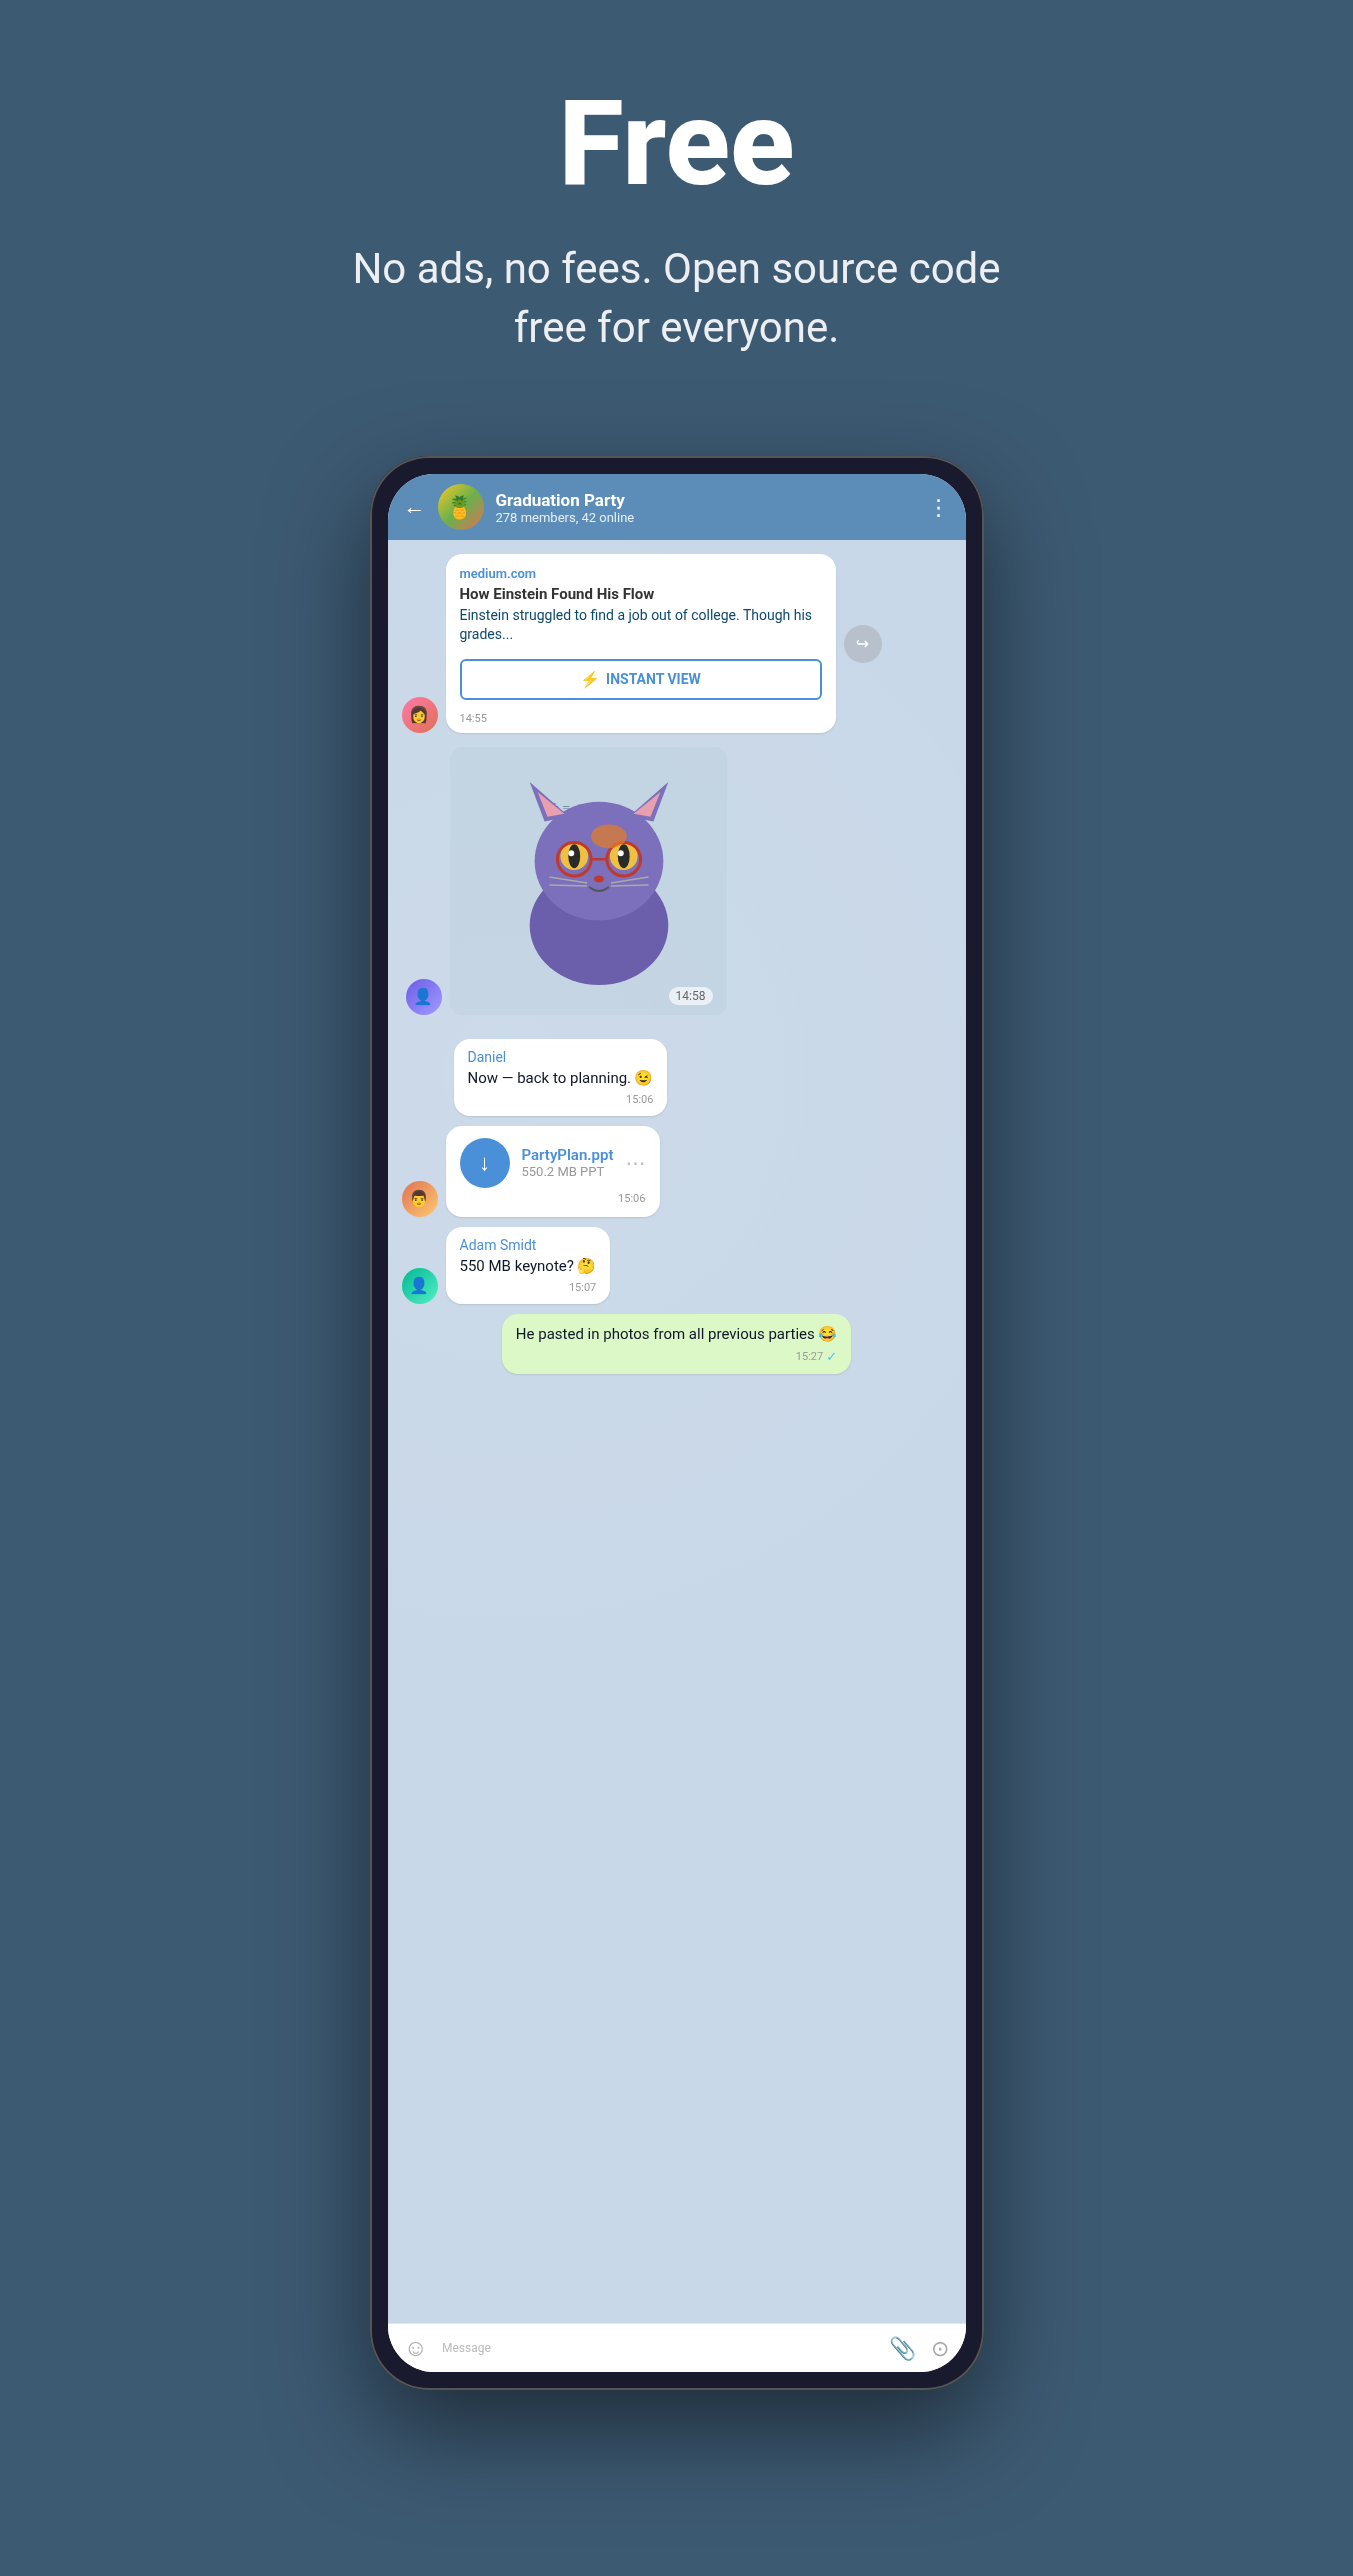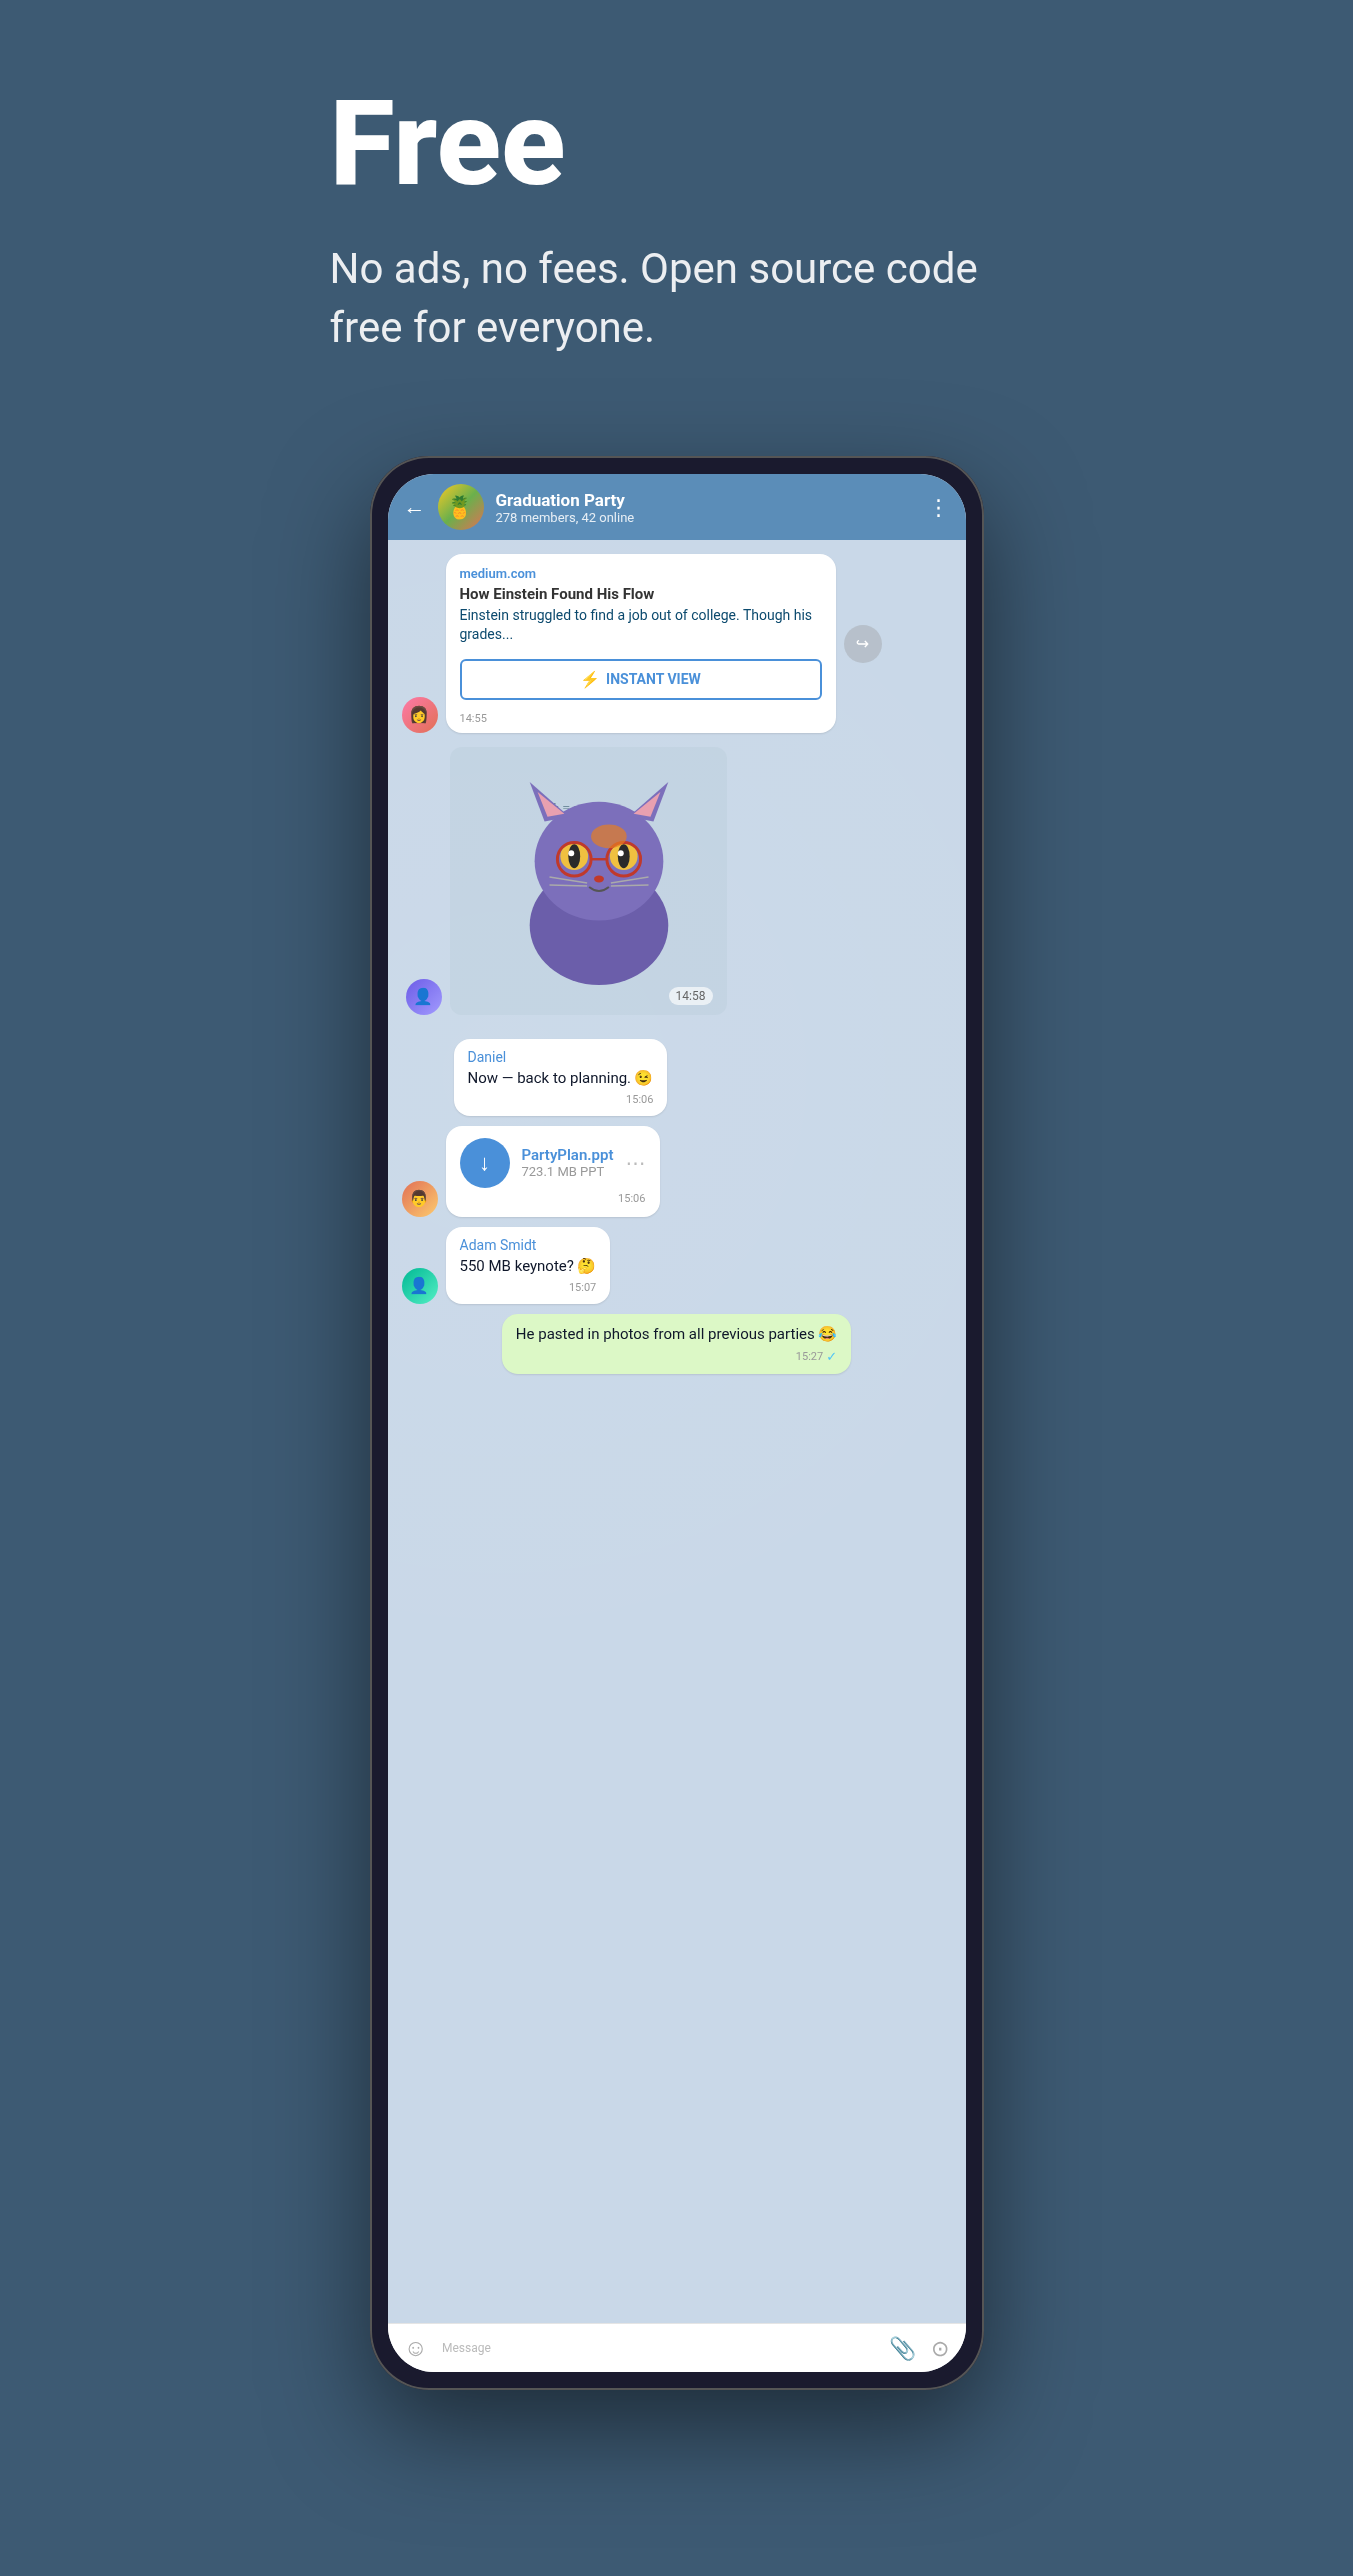--- a/index.html
+++ b/index.html
@@ -9,20 +9,21 @@
       background-color: #3d5a73;
       font-family: -apple-system, BlinkMacSystemFont, 'Segoe UI', Roboto, sans-serif;
       display: flex;
       flex-direction: column;
       align-items: center;
       overflow-x: hidden;
     }
 
     
     .hero {
+      text-align: center;
       padding: 79px 20px 59px;
       color: white;
     }
     .hero-title {
       font-size: 119px;
       font-weight: 800;
       line-height: 1.1;
       margin-bottom: 30px;
     }
     .hero-subtitle {
@@ -446,21 +447,21 @@
           </div>
         </div>
 
         <div class="message-row" style="margin-top:4px;">
           <div class="avatar-small av-male3">👨</div>
           <div class="file-bubble">
             <div class="file-row">
               <div class="file-icon-circle">↓</div>
               <div class="file-info">
                 <div class="file-name">PartyPlan.ppt</div>
-                <div class="file-size">723.1 MB PPT</div>
+                <div class="file-size">550.2 MB PPT</div>
               </div>
               <div class="file-more">⋯</div>
             </div>
             <div class="bubble-time">
               <span>15:06</span>
             </div>
           </div>
         </div>
 
         <div class="message-row" style="margin-top:4px;">

